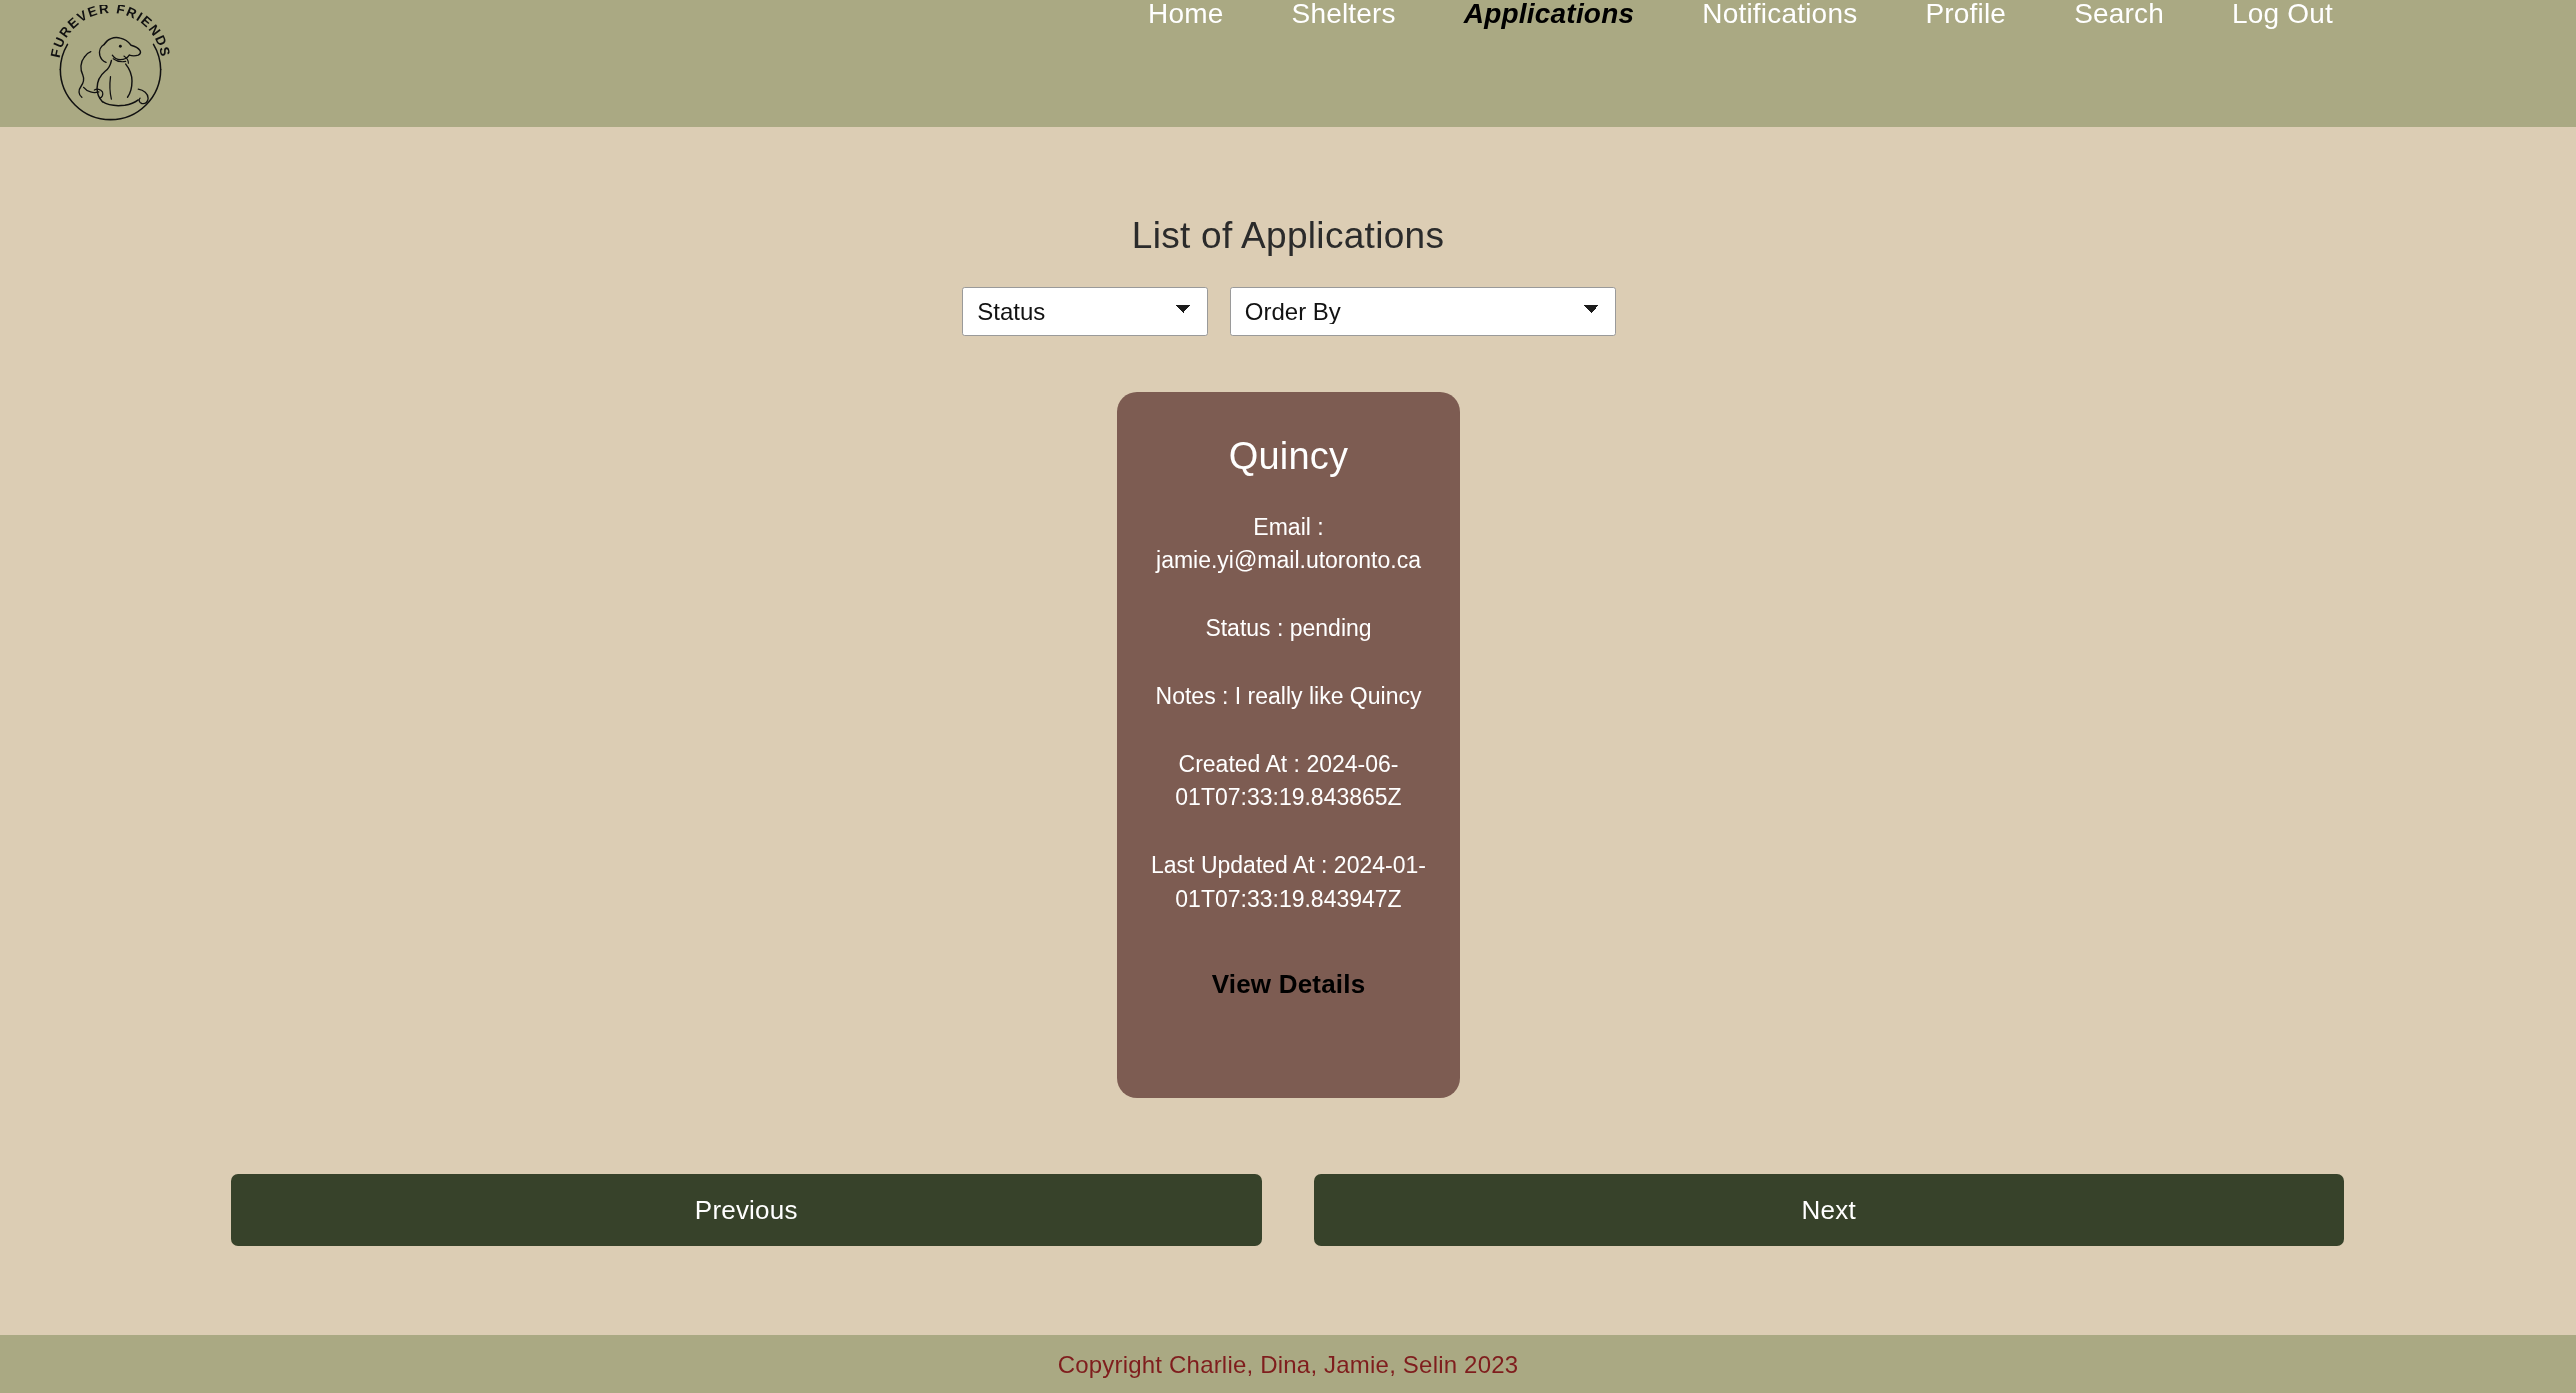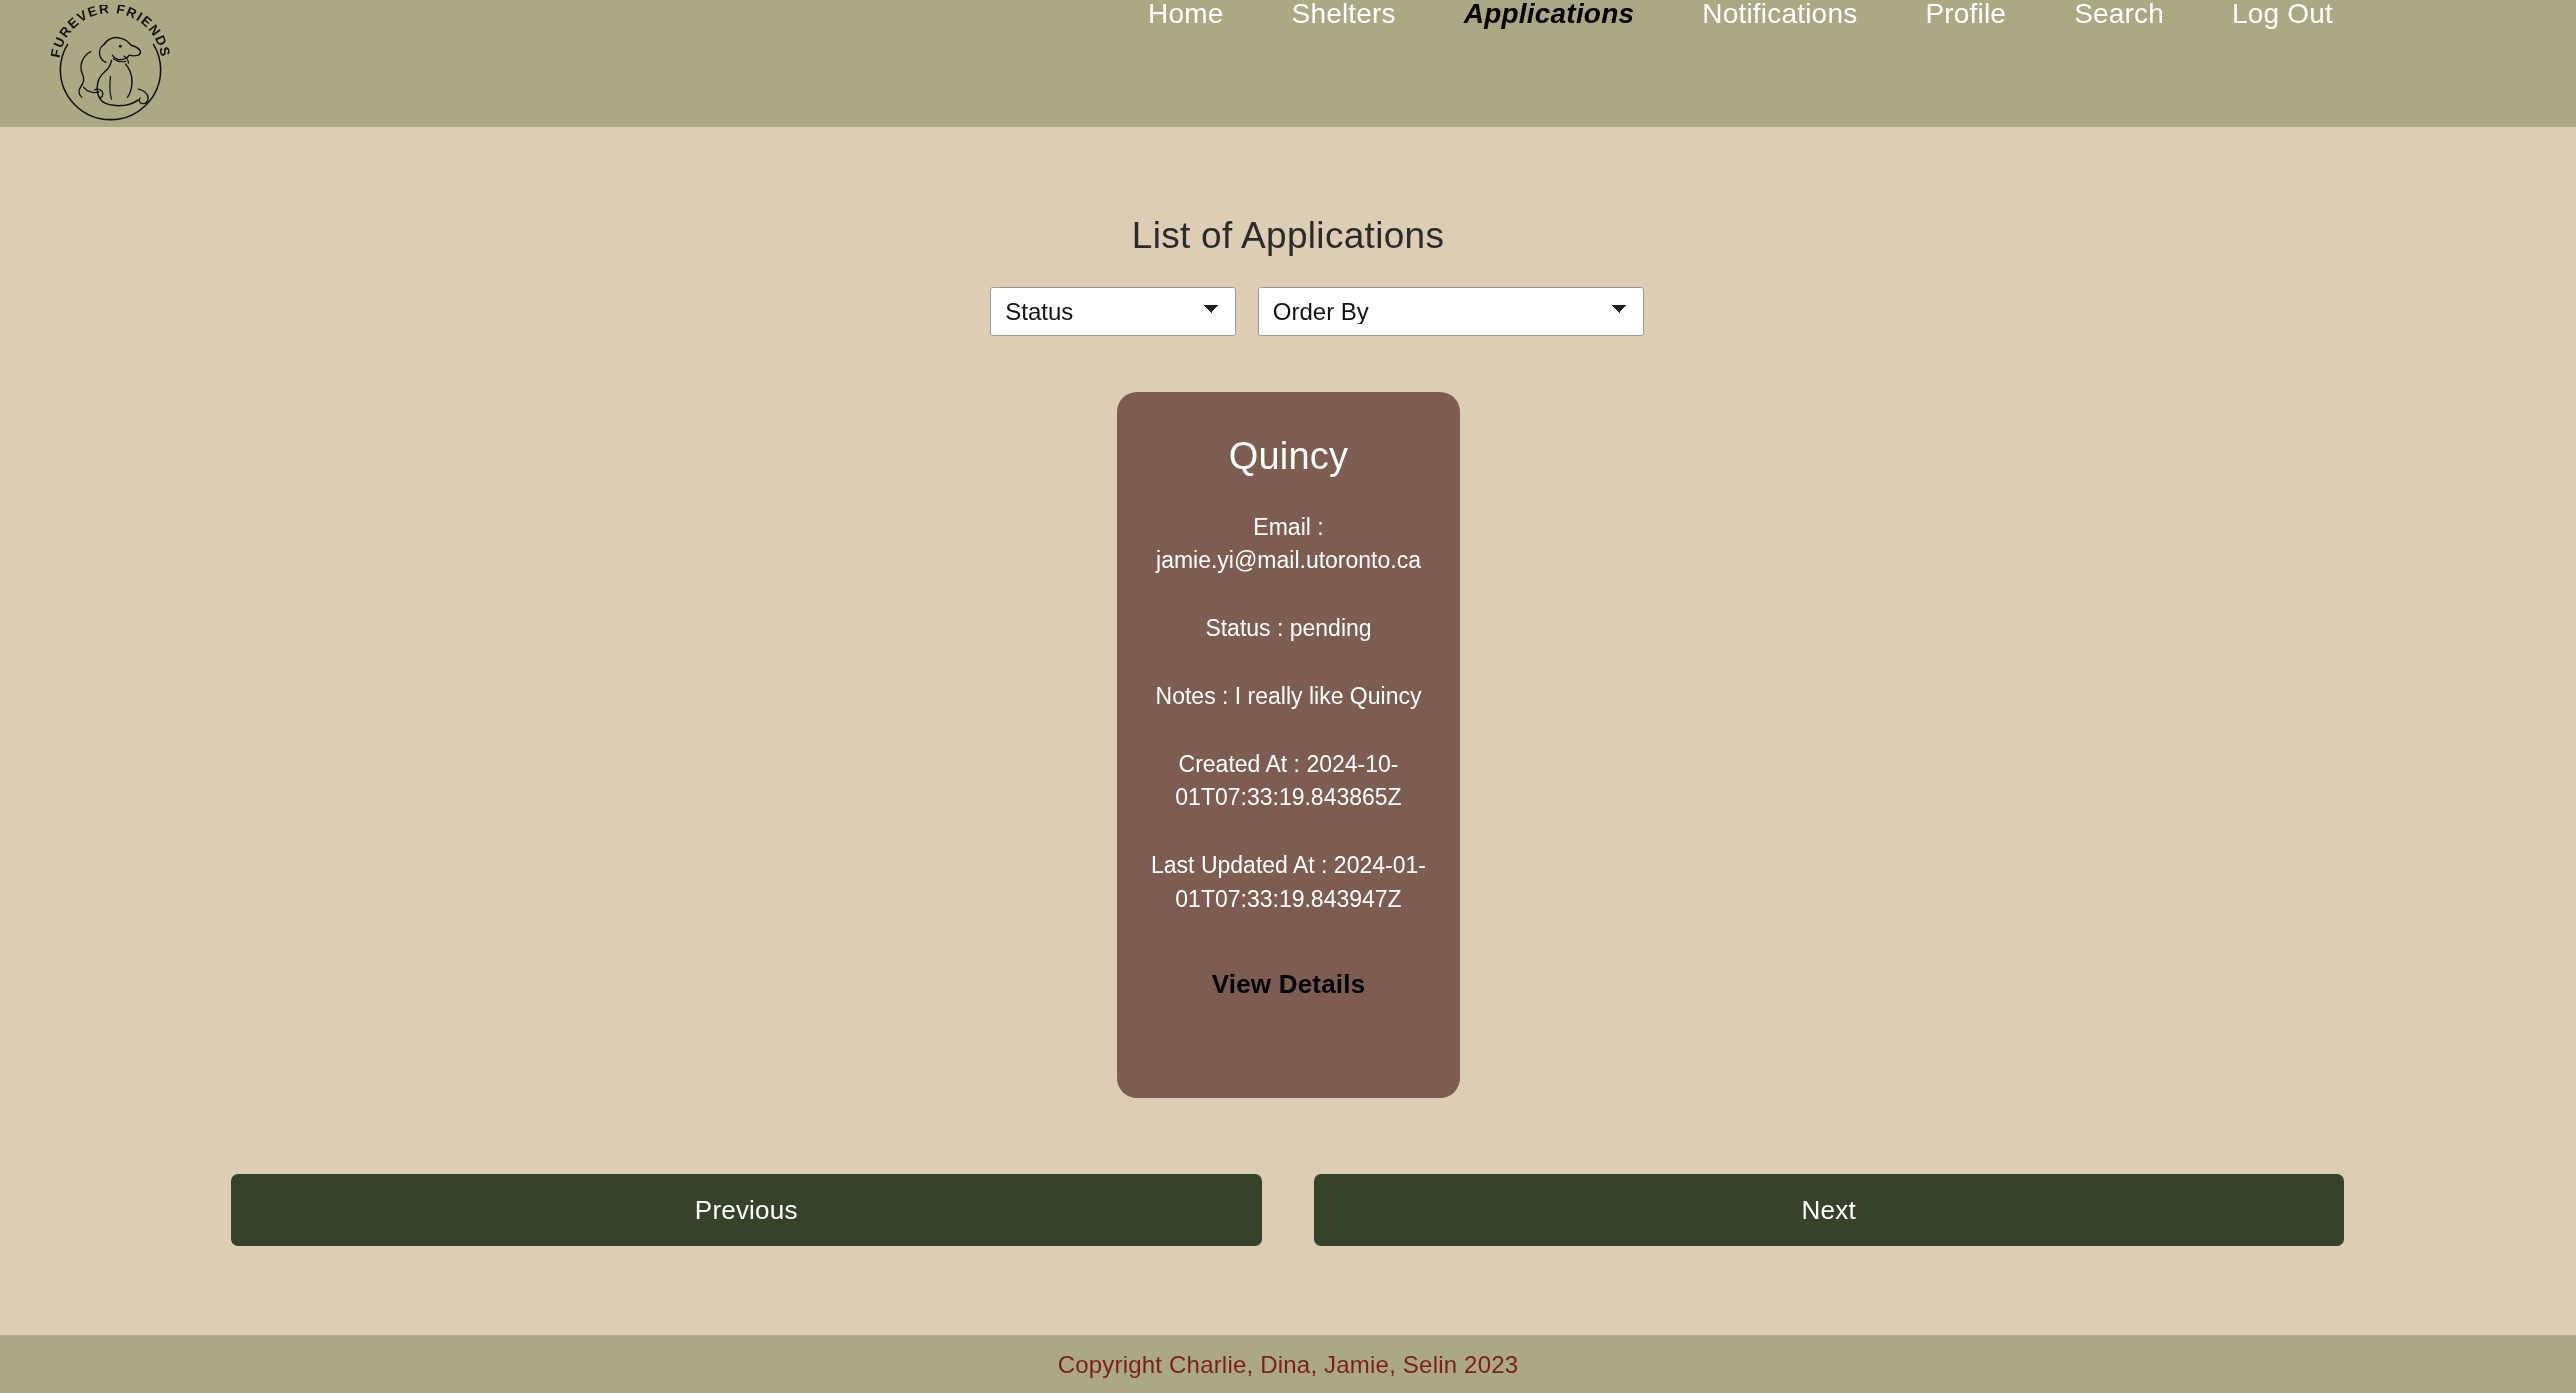--- a/index.html
+++ b/index.html
@@ -114,21 +114,21 @@
     cursor: pointer;
     background-image:
       linear-gradient(45deg, transparent 50%, #1b1b1b 50%),
       linear-gradient(135deg, #1b1b1b 50%, transparent 50%);
     background-position:
       calc(100% - 23px) calc(50% - 2.7px),
       calc(100% - 16px) calc(50% - 2.7px);
     background-size: 8px 8px, 8px 8px;
     background-repeat: no-repeat;
   }
-  #status-select { width: 246px; margin-left: 28px; }
+  #status-select { width: 246px; }
   #order-select  { width: 386px; }
 
   
   .card {
     position: absolute;
     left: 1117px;
     top: 265px;
     width: 343px;
     min-height: 706px;
     background: #7d5c52;
@@ -275,21 +275,21 @@
       <select class="select-box" id="order-select">
         <option>Order By</option>
       </select>
     </div>
 
     <article class="card">
       <h2 class="card-title">Quincy</h2>
       <p class="card-line first">Email : jamie.yi@mail.utoronto.ca</p>
       <p class="card-line">Status : pending</p>
       <p class="card-line">Notes : I really like Quincy</p>
-      <p class="card-line">Created At : 2024-10-01T07:33:19.843865Z</p>
+      <p class="card-line">Created At : 2024-06-01T07:33:19.843865Z</p>
       <p class="card-line">Last Updated At : 2024-01-01T07:33:19.843947Z</p>
       <a class="card-link" href="#">View Details</a>
     </article>
 
     <div class="pagination">
       <button class="page-btn">Previous</button>
       <button class="page-btn">Next</button>
     </div>
   </main>
 

